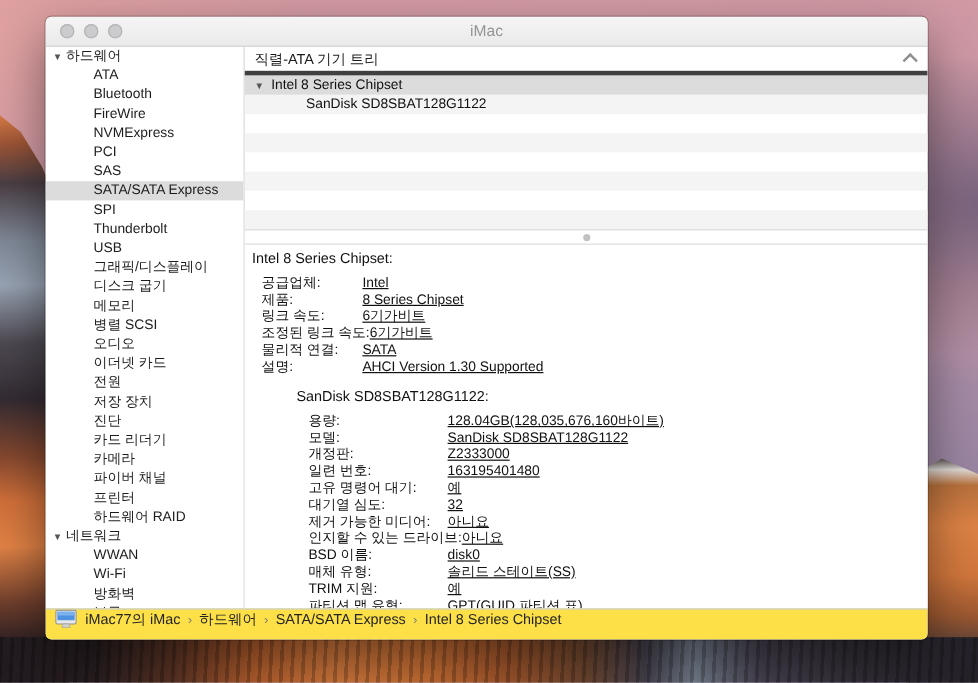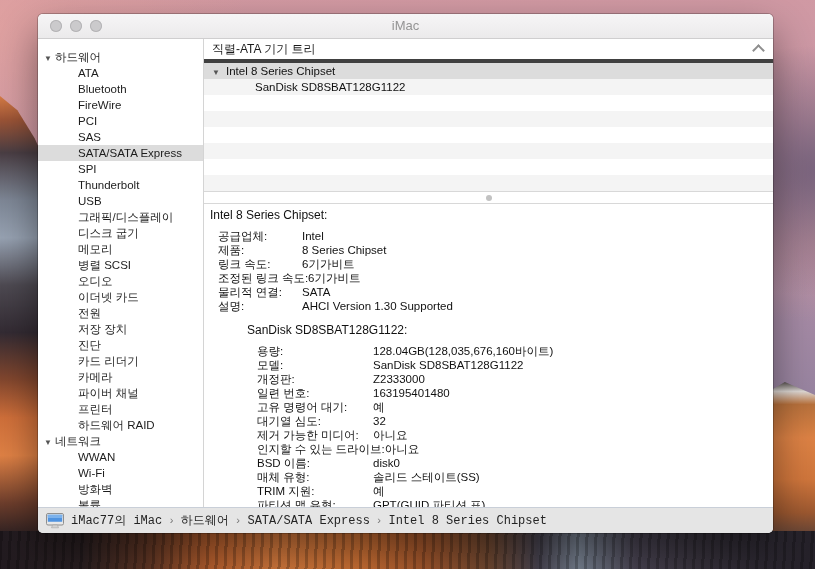--- a/index.html
+++ b/index.html
@@ -35,21 +35,21 @@
     box-shadow:0 18px 42px rgba(0,0,0,.45), 0 0 0 1px rgba(0,0,0,.22);
   }
   .titlebar{flex:0 0 auto;height:24px;position:relative;
     background:linear-gradient(#f6f5f6,#ebeaeb);border-bottom:1px solid #cfcecf;}
   .title{position:absolute;inset:0;line-height:24px;text-align:center;font-size:13px;color:#949494;}
   .traffic{position:absolute;left:12px;top:6px;display:flex;gap:8px;}
   .tl{width:12px;height:12px;border-radius:50%;background:#cbcacc;box-shadow:inset 0 0 0 1px #b5b4b6;}
   .main{flex:1;display:flex;min-height:0;}
   
   .sidebar{flex:0 0 166px;width:166px;border-right:1px solid #d4d4d4;overflow:hidden;
-    font-size:11.5px;color:#1c1c1c;padding-top:10px;box-sizing:border-box;background:#fff;}
+    font-size:11.5px;color:#1c1c1c;padding-top:0;box-sizing:border-box;background:#fff;}
   .side-row{height:16px;line-height:16px;white-space:nowrap;}
   .side-group{padding-left:6px;}
   .side-item{padding-left:40px;}
   .side-row.selected{background:#dcdcdc;}
   .tri{display:inline-block;width:11px;font-size:8px;color:#555;}
   
   .content{flex:1;display:flex;flex-direction:column;min-width:0;background:#fff;}
   .tree-header{flex:0 0 auto;height:20px;border-bottom:4px solid #404040;display:flex;align-items:center;
     padding:0 10px 0 8px;font-size:12px;color:#1a1a1a;}
   .tree-header .spacer{flex:1;}
@@ -67,24 +67,24 @@
   
   .details{flex:1;overflow:hidden;padding-top:4px;font-size:11.5px;color:#111;background:#fff;}
   .sec-header{font-weight:normal;font-size:12px;line-height:14px;margin:0 0 7px 6px;white-space:nowrap;}
   .sec.s1{margin-top:10px;}
   .sec.s1 .sec-header{margin-left:43px;}
   .kv{display:flex;line-height:14px;white-space:nowrap;}
   .sec.s0 .kv{padding-left:14px;}
   .sec.s0 .k{flex:0 0 84px;}
   .sec.s1 .kv{padding-left:53px;}
   .sec.s1 .k{flex:0 0 116px;}
-  .v{flex:1;}
-  
-  .bottombar{flex:0 0 auto;height:25px;border-top:1px solid #c9cfd8;background:#e5e5e5;
-    display:flex;align-items:center;padding:0 8px;font-size:12px;color:#242424;font-family:Liberation Mono, monospace;}
+  .v{flex:1;text-decoration:underline;}
+  
+  .bottombar{flex:0 0 auto;height:25px;border-top:1px solid #c9cfd8;background:#fde047;
+    display:flex;align-items:flex-start;padding:0 8px;font-size:12px;color:#242424;}
   .mac-icon{display:inline-flex;margin-right:6px;}
   .crumb{padding:0 1px;white-space:nowrap;}
   .crumb-sep{color:#7a7a7a;font-size:11px;padding:0 5px;}
 </style>
 </head>
 <body>
 
 <div class="sky"></div>
 <div class="mtn-left"></div>
 <div class="mtn-right"></div>
@@ -99,20 +99,21 @@
     </div>
     <div class="title">iMac</div>
   </div>
 
   <div class="main">
     <div class="sidebar" id="sidebar">
         <div class="side-row side-group"><span class="tri">▼</span><span>하드웨어</span></div>
         <div class="side-row side-item">ATA</div>
         <div class="side-row side-item">Bluetooth</div>
         <div class="side-row side-item">FireWire</div>
+        <div class="side-row side-item">NVMExpress</div>
         <div class="side-row side-item">PCI</div>
         <div class="side-row side-item">SAS</div>
         <div class="side-row side-item selected">SATA/SATA Express</div>
         <div class="side-row side-item">SPI</div>
         <div class="side-row side-item">Thunderbolt</div>
         <div class="side-row side-item">USB</div>
         <div class="side-row side-item">그래픽/디스플레이</div>
         <div class="side-row side-item">디스크 굽기</div>
         <div class="side-row side-item">메모리</div>
         <div class="side-row side-item">병렬 SCSI</div>

